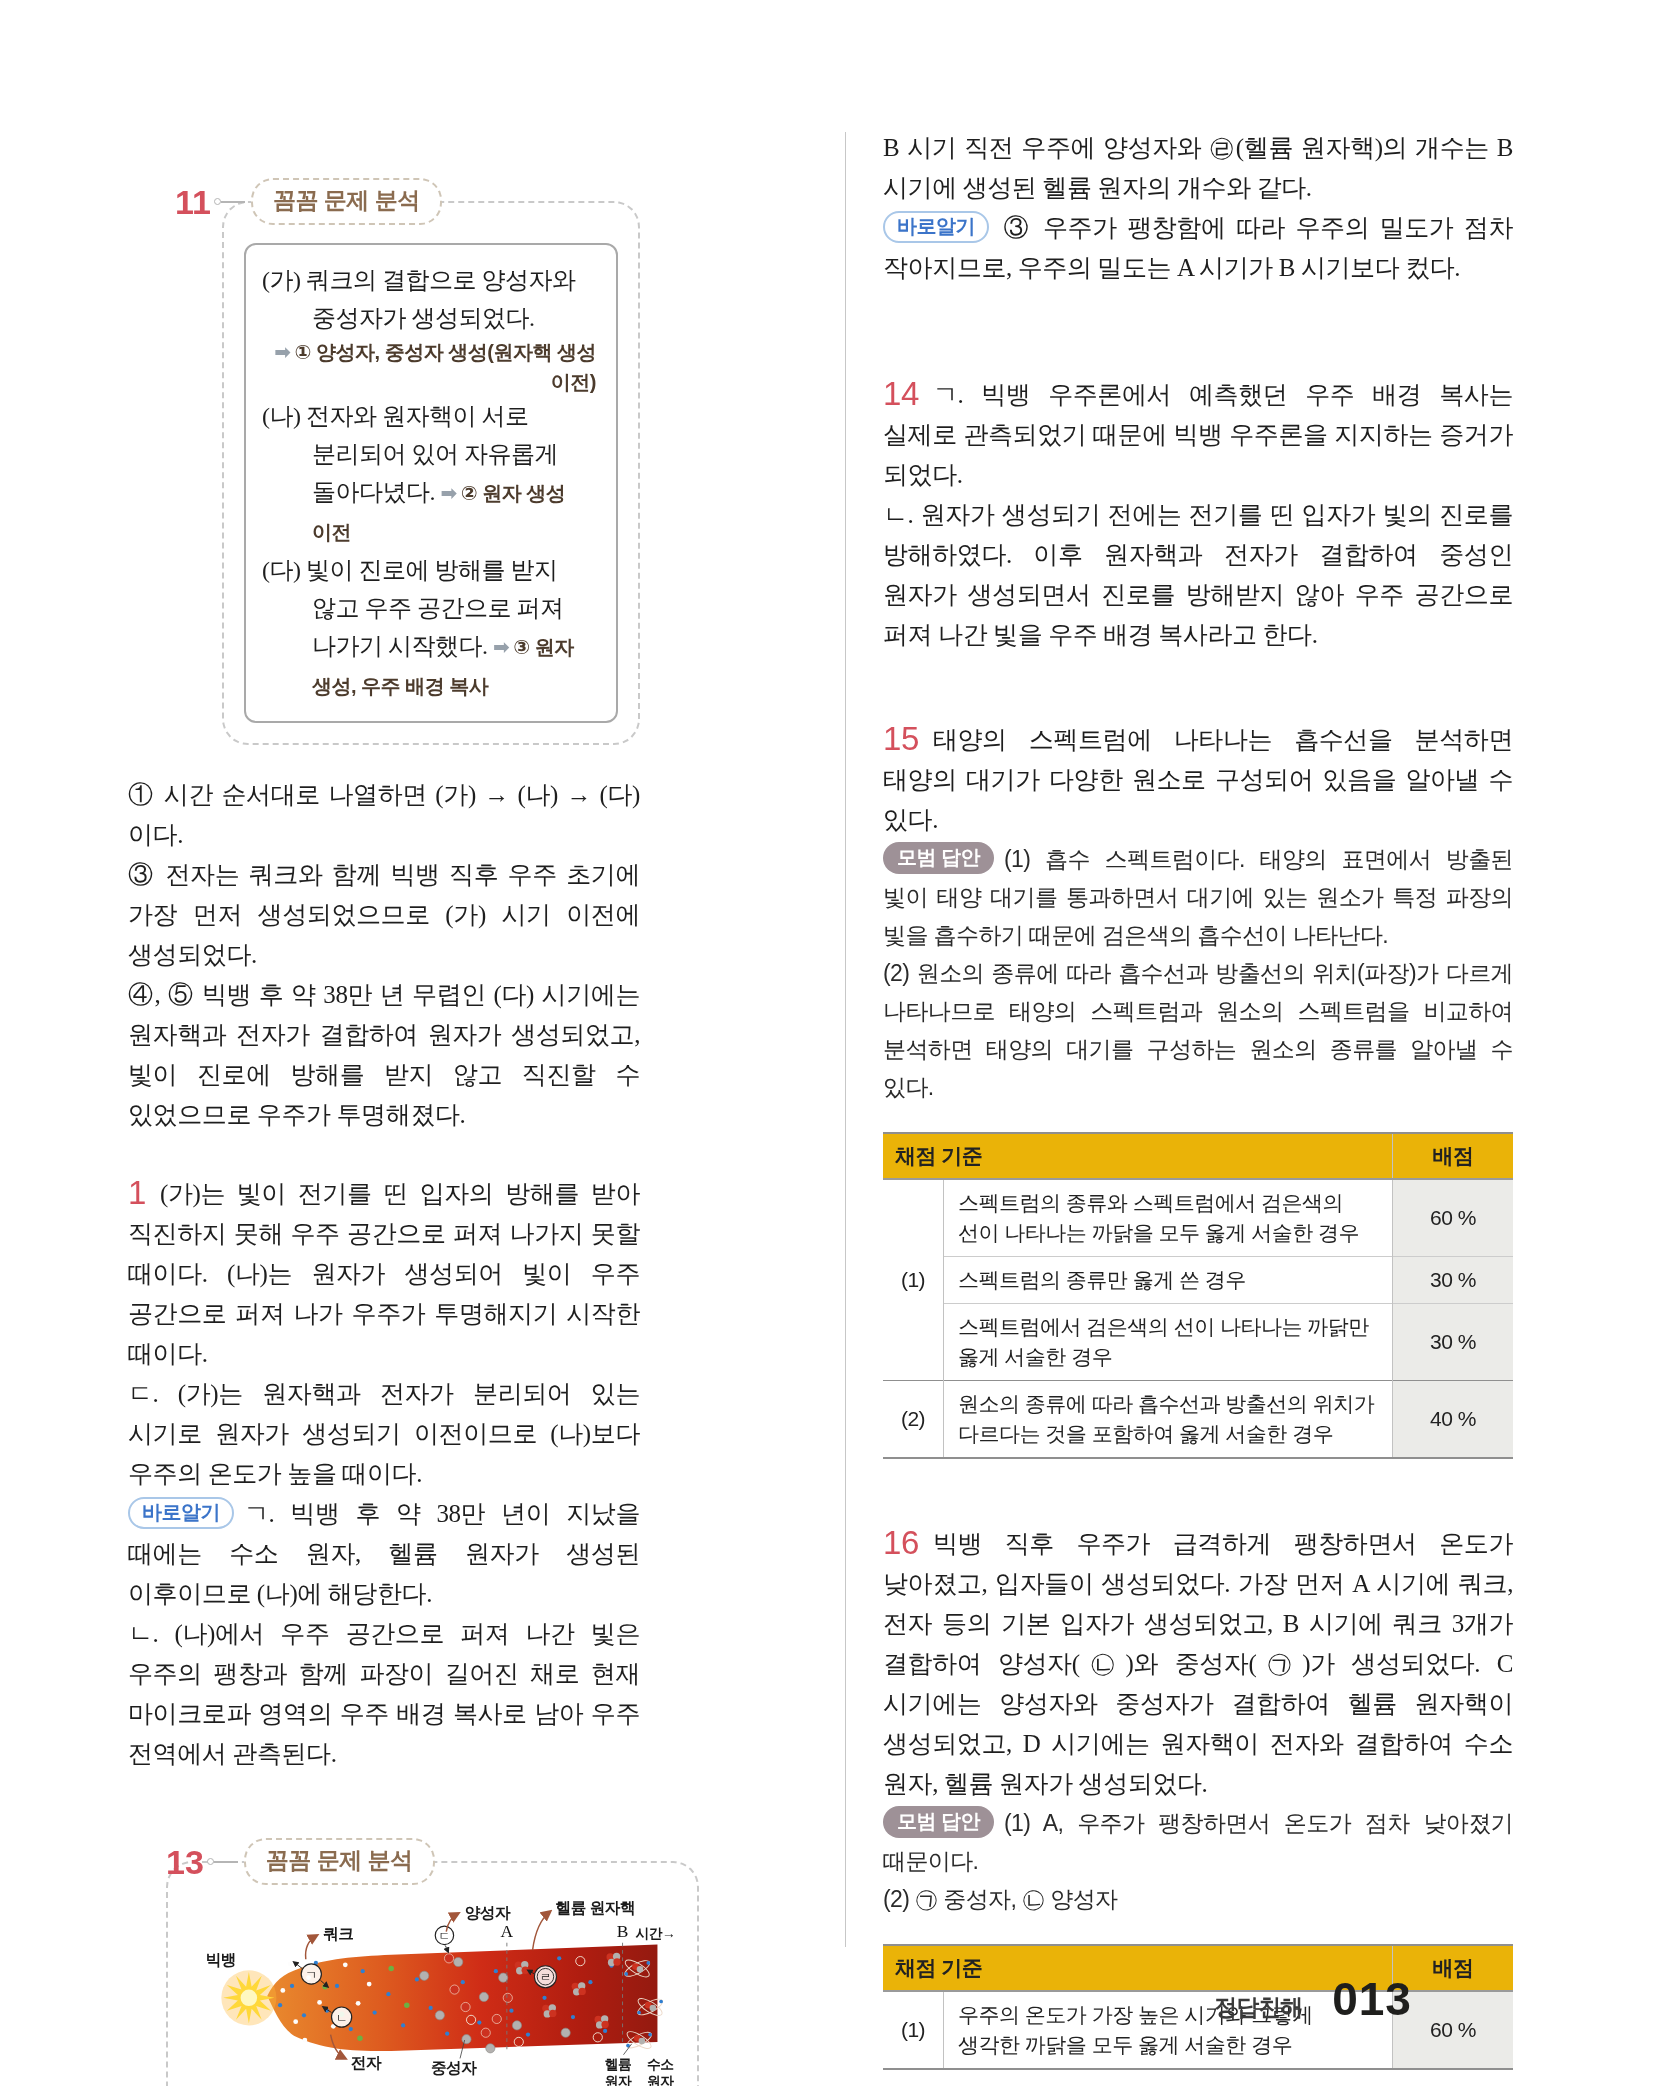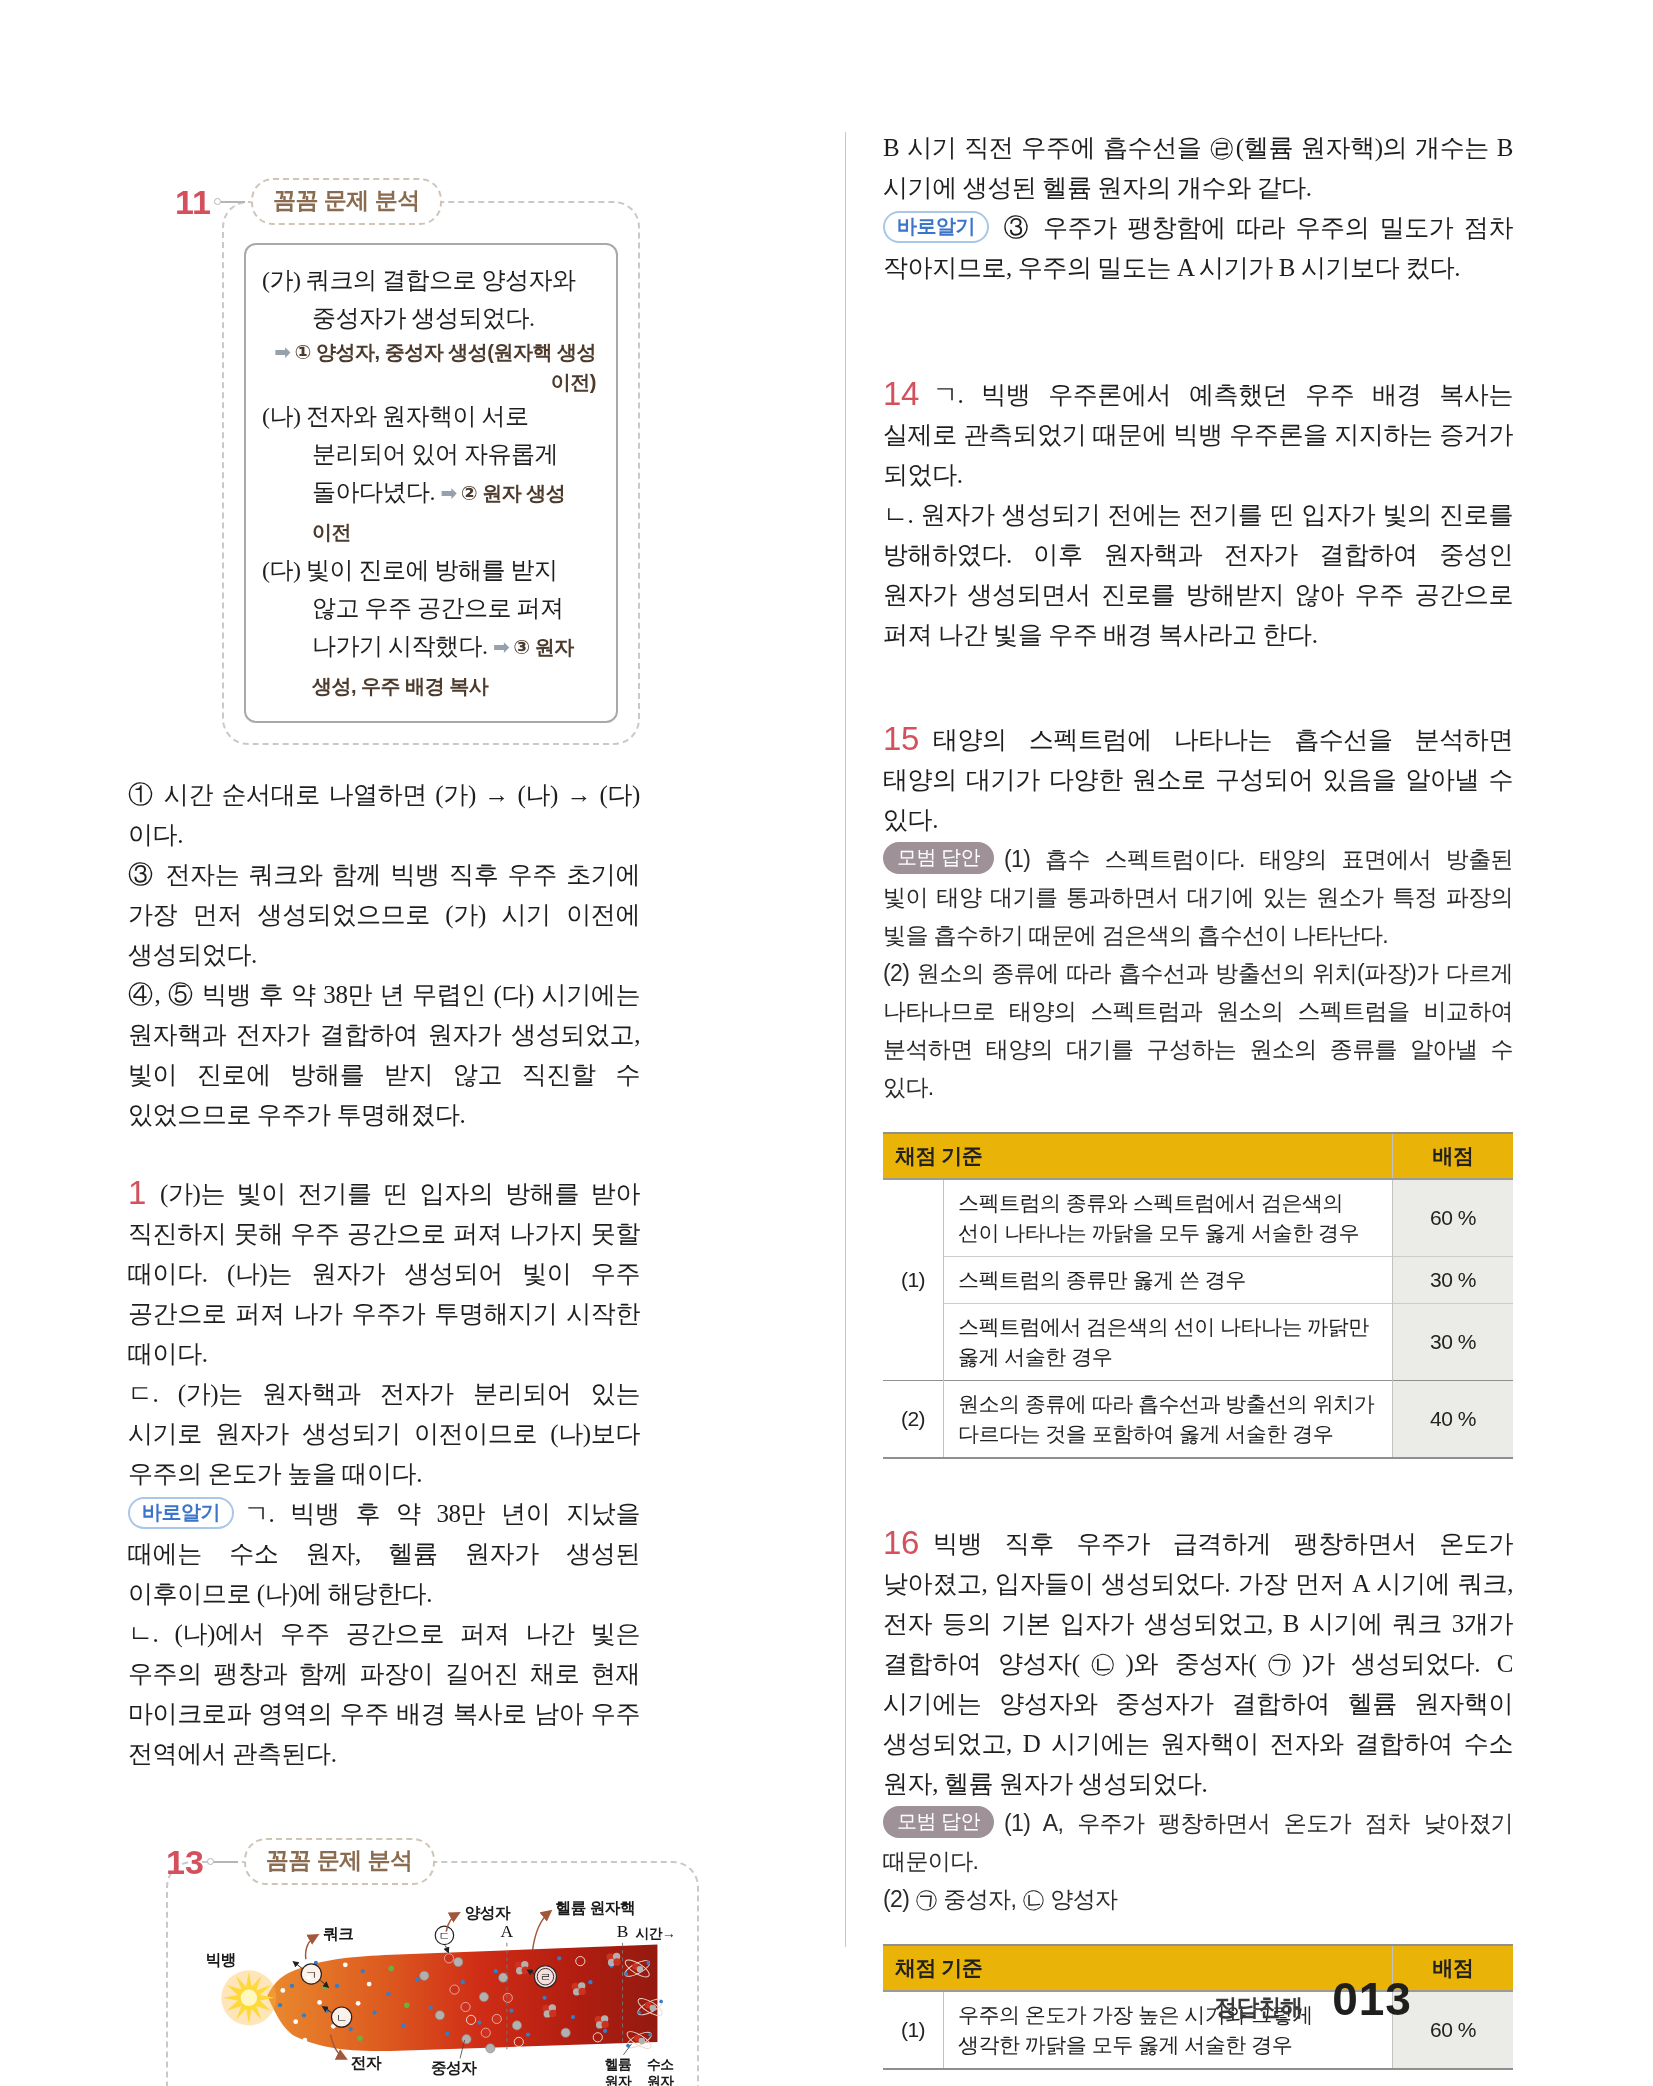--- a/index.html
+++ b/index.html
@@ -45,21 +45,21 @@
     font-weight:bold;color:#4c3b2c;letter-spacing:-0.5px;}
   .q-note-line{text-align:right;padding-right:6px;font-family:"Liberation Sans","DejaVu Sans",sans-serif;
     font-size:20px;font-weight:bold;color:#4c3b2c;line-height:30px;letter-spacing:-0.5px;}
   .arr{color:#97a1ab;margin-right:4px;}
 
   
   .badge-baro{display:inline-block;font-family:"Liberation Sans","DejaVu Sans",sans-serif;
     font-size:20px;font-weight:bold;color:#3b74c9;border:2px solid #a9c7e8;border-radius:18px;
     padding:1px 12px 3px;margin-right:10px;vertical-align:3px;letter-spacing:-0.5px;line-height:1.2;}
   .badge-model{display:inline-block;font-family:"Liberation Sans","DejaVu Sans",sans-serif;
-    font-size:20px;font-weight:normal;color:#ffffff;background:#9e9197;border-radius:18px;
+    font-size:20px;font-weight:bold;color:#ffffff;background:#9e9197;border-radius:18px;
     padding:3px 14px 5px;margin-right:10px;vertical-align:3px;letter-spacing:-0.5px;line-height:1.2;}
 
   .model-text{margin:0;font-family:"Liberation Sans","DejaVu Sans",sans-serif;
     font-size:23px;line-height:38px;text-align:justify;letter-spacing:-0.6px;color:#2a2a2a;word-break:keep-all;}
 
   .sec12{margin-top:38px;}
   .sec14{margin-top:86px;}
   .sec15{margin-top:64px;}
   .sec16{margin-top:64px;}
 
@@ -333,21 +333,21 @@
           <text class="dg-small" x="523" y="190" text-anchor="middle">수소</text>
           <text class="dg-small" x="523" y="208" text-anchor="middle">원자</text>
         </svg>
       </div>
 
     </section>
   </div>
 
   <div class="col col-right">
 
-    <p class="para">B 시기 직전 우주에 흡수선을 ㉣(헬륨 원자핵)의 개수는 B 시기에 생성된 헬륨 원자의 개수와 같다.</p>
+    <p class="para">B 시기 직전 우주에 양성자와 ㉣(헬륨 원자핵)의 개수는 B 시기에 생성된 헬륨 원자의 개수와 같다.</p>
     <p class="para"><span class="badge-baro">바로알기</span><span>③ 우주가 팽창함에 따라 우주의 밀도가 점차 작아지므로, 우주의 밀도는 A 시기가 B 시기보다 컸다.</span></p>
 
     <section class="sec14">
       <p class="para"><span class="sec-num-inline">14</span><span>ㄱ. 빅뱅 우주론에서 예측했던 우주 배경 복사는 실제로 관측되었기 때문에 빅뱅 우주론을 지지하는 증거가 되었다.</span></p>
       <p class="para">ㄴ. 원자가 생성되기 전에는 전기를 띤 입자가 빛의 진로를 방해하였다. 이후 원자핵과 전자가 결합하여 중성인 원자가 생성되면서 진로를 방해받지 않아 우주 공간으로 퍼져 나간 빛을 우주 배경 복사라고 한다.</p>
     </section>
 
     <section class="sec15">
       <p class="para"><span class="sec-num-inline">15</span><span>태양의 스펙트럼에 나타나는 흡수선을 분석하면 태양의 대기가 다양한 원소로 구성되어 있음을 알아낼 수 있다.</span></p>
       <p class="model-text"><span class="badge-model">모범 답안</span><span>(1) 흡수 스펙트럼이다. 태양의 표면에서 방출된 빛이 태양 대기를 통과하면서 대기에 있는 원소가 특정 파장의 빛을 흡수하기 때문에 검은색의 흡수선이 나타난다.</span></p>

